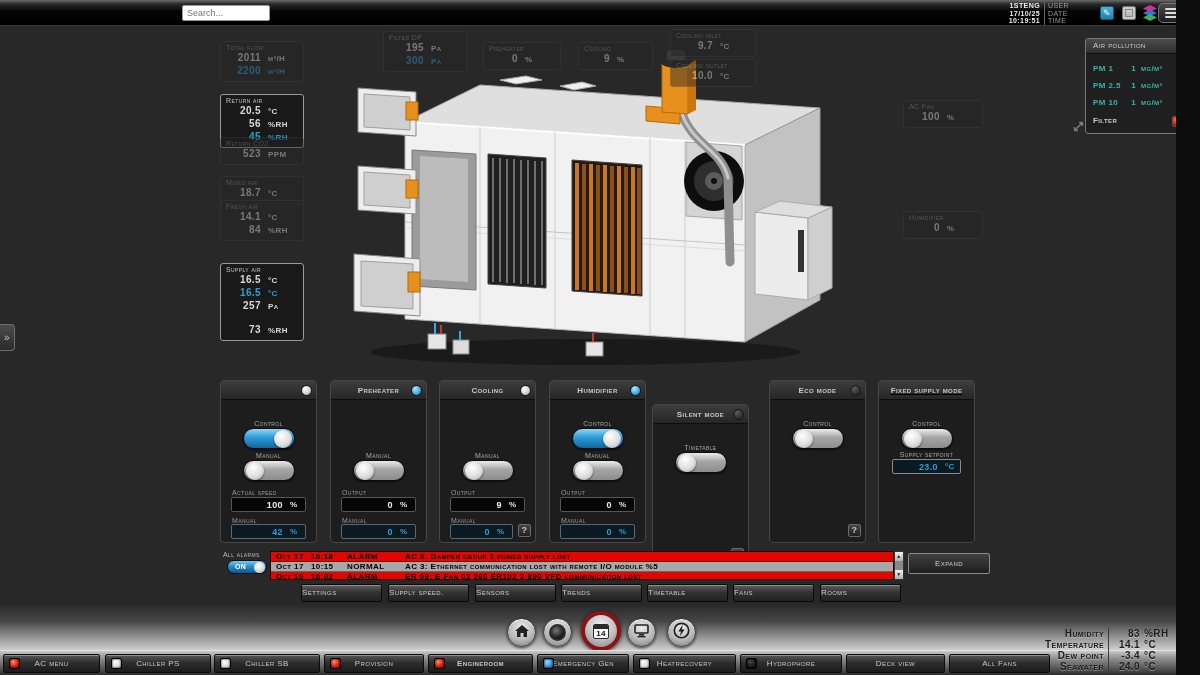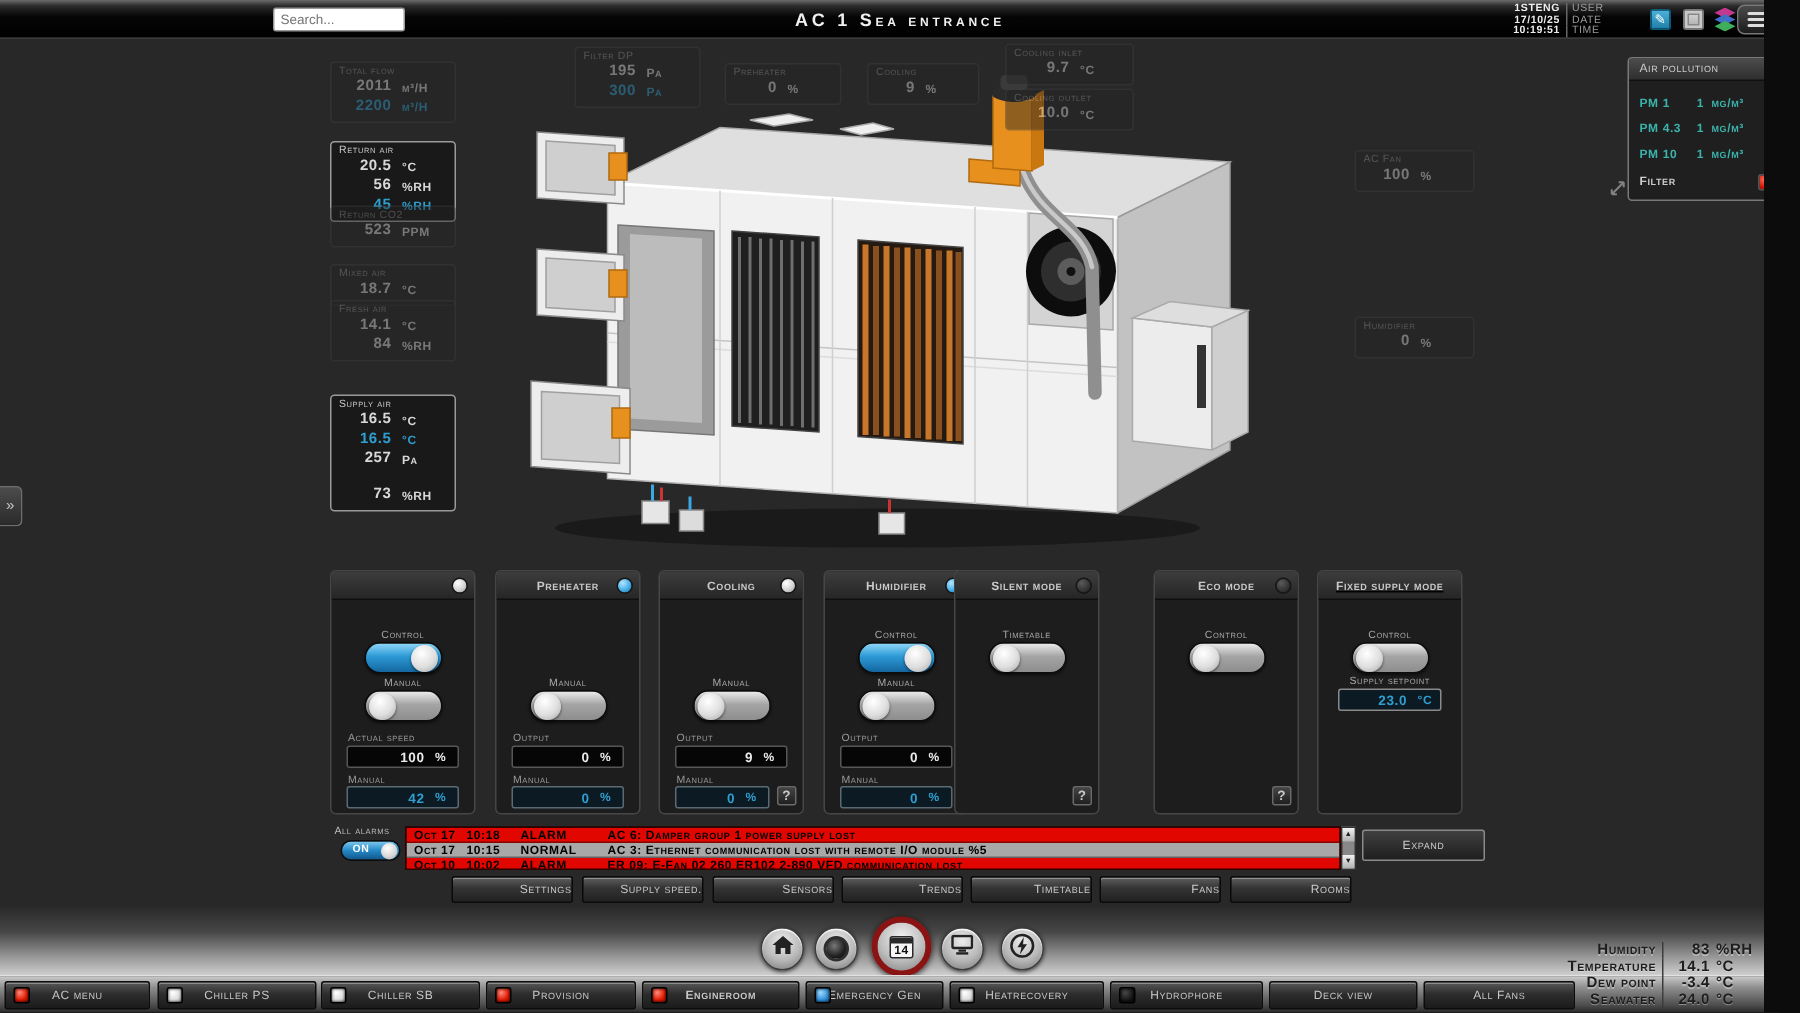--- a/index.html
+++ b/index.html
@@ -118,21 +118,21 @@
     border:1px solid #333; display:flex; flex-direction:column; justify-content:space-between; z-index:5; }
   .al-arr { height:9px; background:linear-gradient(#f2f2f2,#b0b0b0); font-size:5px; line-height:8px;
     text-align:center; color:#222; font-variant:normal; }
   .expand-btn { position:absolute; left:908px; top:553px; width:82px; height:21px;
     background:linear-gradient(180deg,#404040,#1e1e1e); border:1px solid #8a8a8a; border-radius:2px;
     color:#c9c9c9; font-size:8px; text-align:center; line-height:19px; z-index:5; }
   
   .tab { position:absolute; top:584px; width:81px; height:18px;
     background:linear-gradient(180deg,#5f5f5f,#333 45%,#222); border:1px solid #0a0a0a;
     box-shadow:inset 0 1px 0 #909090; border-radius:2px; color:#c9c9c9; font-size:8px;
-    text-align:right; line-height:16px; z-index:5; }
+    text-align:left; line-height:16px; z-index:5; }
   
   .band { position:absolute; left:0; top:604px; width:1200px; height:46px;
     background:linear-gradient(180deg, rgba(40,40,40,0) 0%, #474747 38%, #9a9a9a 75%, #cecece 100%); }
   .dock-btn { position:absolute; top:618px; width:29px; height:29px; border-radius:50%;
     background:radial-gradient(circle at 50% 32%, #ececec, #b8b8b8 55%, #757575);
     border:1px solid #3c3c3c; box-shadow:0 1px 3px rgba(0,0,0,.7), inset 0 1px 1px #fff;
     display:flex; align-items:center; justify-content:center; z-index:6; }
   .dock-active { position:absolute; top:611px; left:581px; width:40px; height:40px; border-radius:50%;
     border:4px solid #8a1313; background:radial-gradient(circle at 50% 32%, #f2f2f2, #bdbdbd 55%, #7d7d7d);
     box-shadow:0 1px 4px rgba(0,0,0,.8); display:flex; align-items:center; justify-content:center; z-index:6; }
@@ -168,21 +168,20 @@
     font-variant:normal; z-index:6; }
   .ahu { position:absolute; left:350px; top:50px; width:530px; height:320px; z-index:1; }
 </style>
 </head>
 <body>
 
 <div class="stage">
 
   <div class="topbar">
     <input class="search" placeholder="Search..." style="">
-    <div class="tb-title">AC 1 Sea entrance</div>
     <div class="tinfo">
       <div class="tirow">
           <span class="tiv">1STENG</span>
           <span class="tis"></span>
           <span class="til">USER</span>
         </div>
       <div class="tirow">
           <span class="tiv">17/10/25</span>
           <span class="tis"></span>
           <span class="til">DATE</span>
@@ -426,21 +425,21 @@
 
   <div class="appanel">
     <div class="ap-head">Air pollution</div>
     <div class="ap-body">
       <div class="ap-row">
           <span>PM 1</span>
           <span class="v">1</span>
           <span>µg/m³</span>
         </div>
       <div class="ap-row">
-          <span>PM 4.3</span>
+          <span>PM 2.5</span>
           <span class="v">1</span>
           <span>µg/m³</span>
         </div>
       <div class="ap-row">
           <span>PM 10</span>
           <span class="v">1</span>
           <span>µg/m³</span>
         </div>
       <div class="ap-filter">
           <span>Filter</span>
@@ -540,21 +539,21 @@
         <span class="v">0</span>
         <span class="u">%</span>
       </div>
     <div class="flabel" style="top:136px;">Manual</div>
     <div class="dbox" style="top:143px;">
         <span class="v">0</span>
         <span class="u">%</span>
       </div>
   </div>
 
-  <div class="card" style="left:636px;">
+  <div class="card" style="left:652px;margin-top:24px;">
     <div class="card-head">
       <span class="card-title">Silent mode</span>
       <span class="dot dot-dark"></span>
     </div>
     <div class="clabel" style="top:39px;">Timetable</div>
     <div class="tgl off" style="top:47px;">
         <div class="knob"></div>
       </div>
     <div class="help">?</div>
   </div>

